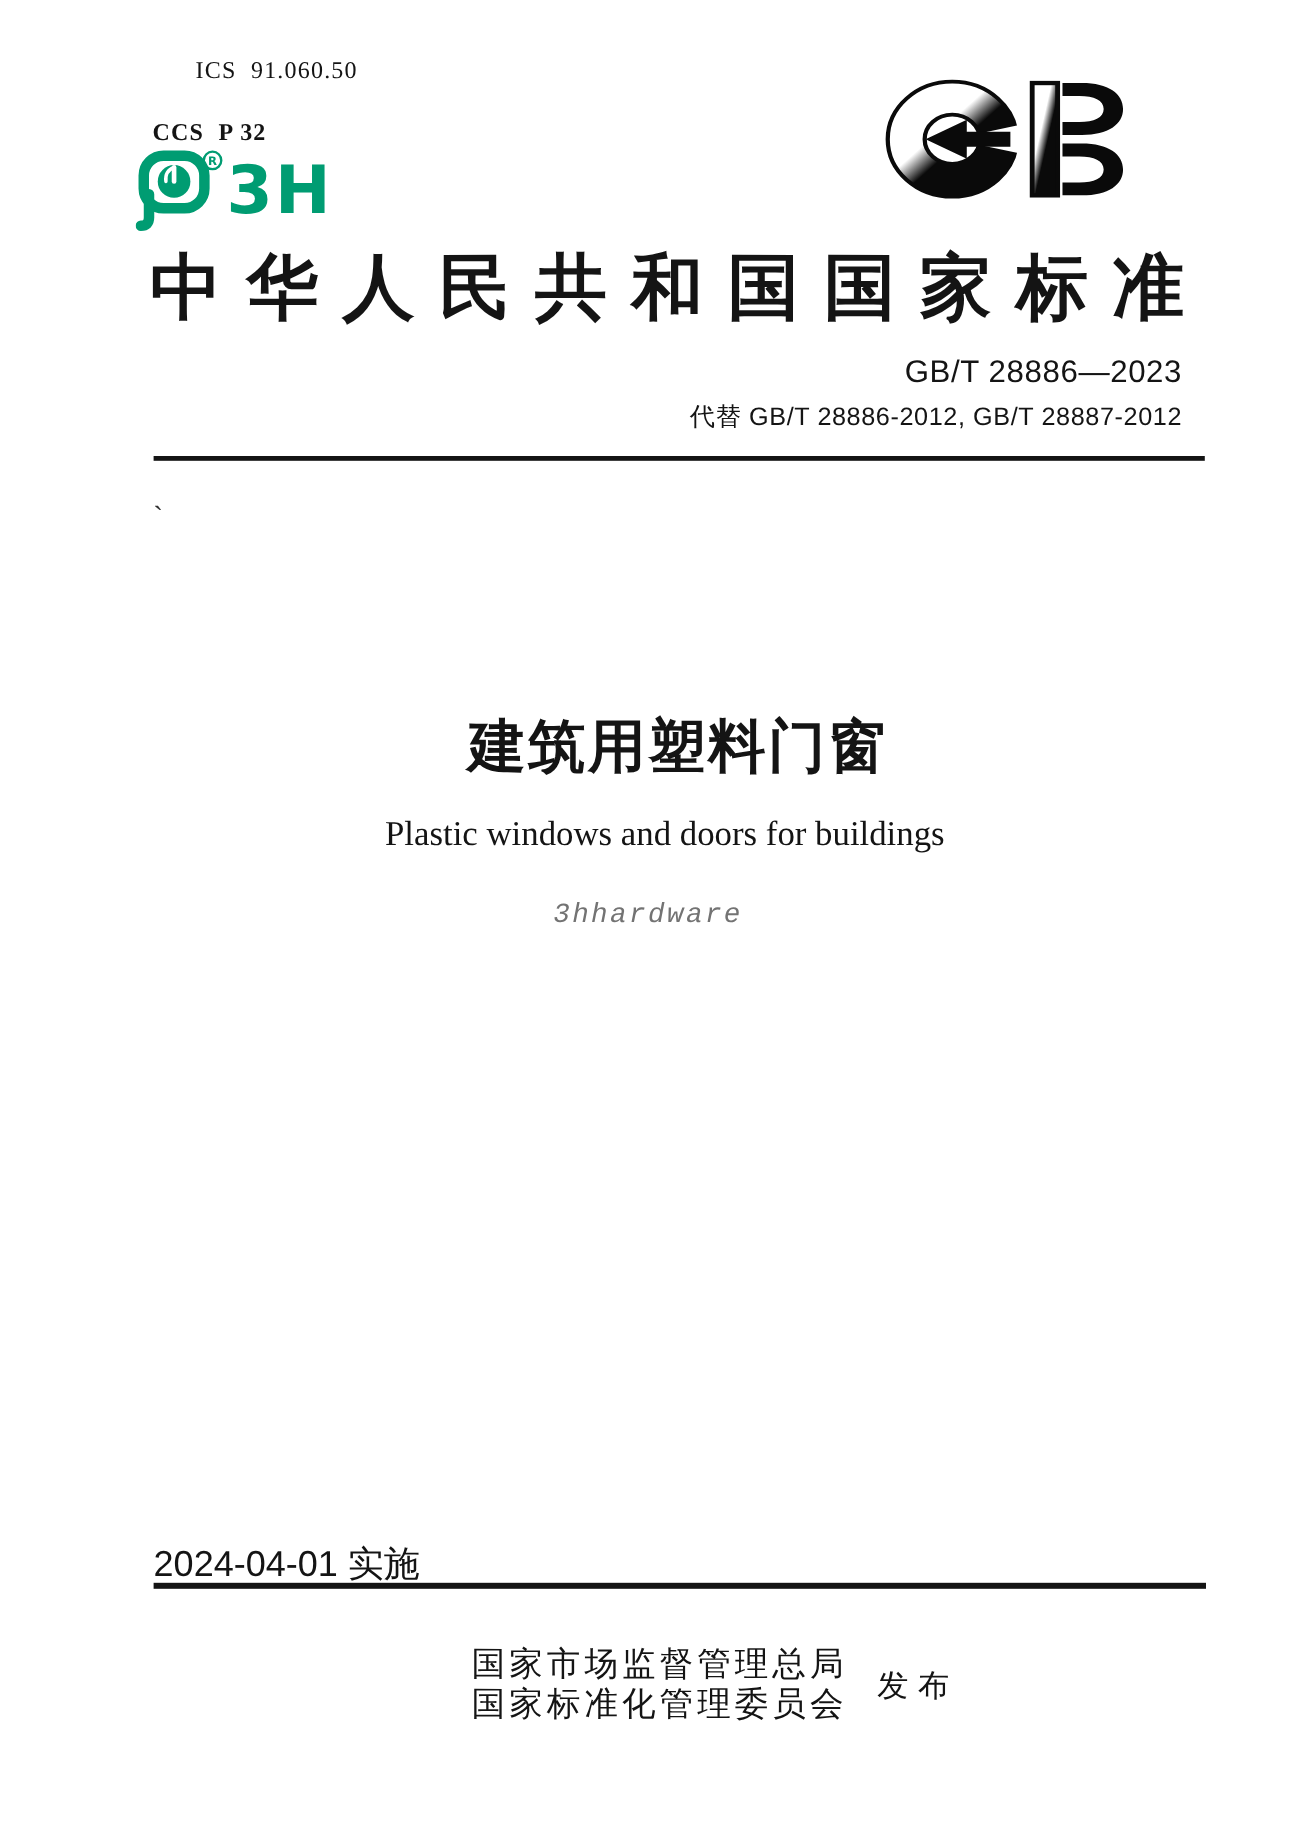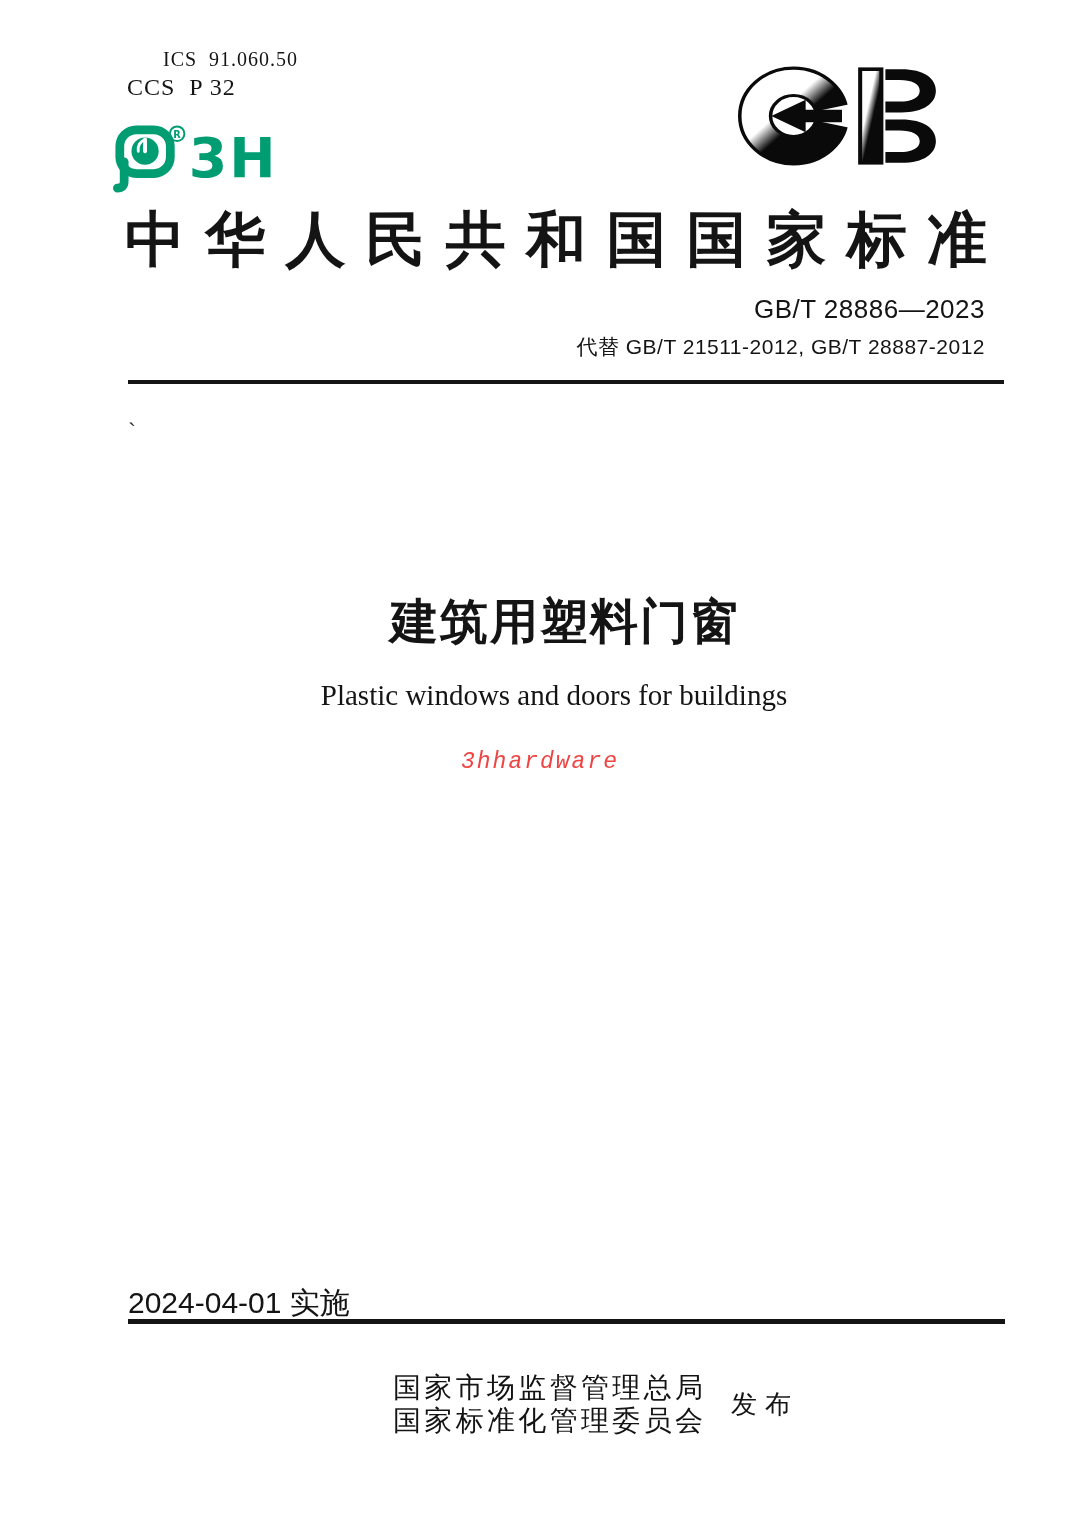--- a/index.html
+++ b/index.html
@@ -12,21 +12,21 @@
     font-family:"Liberation Serif","DejaVu Serif",serif;
     color:#141414;
   }
   .serif{font-family:"Liberation Serif","DejaVu Serif",serif;}
   .sans{font-family:"Liberation Sans","DejaVu Sans",sans-serif;}
   .mono{font-family:"Liberation Mono","DejaVu Sans Mono",monospace;}
   .abs{position:absolute;}
   .pre{white-space:pre;}
 
   .ics-line{left:127px;top:48px;font-size:20px;letter-spacing:1px;margin-left:36px;}
-  .ccs-line{left:127px;top:74px;font-size:24px;letter-spacing:1px;}
+  .ccs-line{left:127px;top:100px;font-size:20px;letter-spacing:1px;font-weight:bold;}
 
   .brand-logo{left:113px;top:120px;}
   .gb-logo{left:737px;top:62px;}
 
   .national-title{
     left:125px;top:206px;width:862px;
     font-size:60px;font-weight:700;line-height:1.15;
     display:flex;justify-content:space-between;white-space:nowrap;
   }
 
@@ -39,21 +39,21 @@
   .doc-title-cn{
     left:50px;top:590px;width:1030px;text-align:center;
     font-size:48px;font-weight:700;letter-spacing:2px;
   }
   .doc-title-en{
     left:28px;top:679px;width:1052px;text-align:center;
     font-size:29px;
   }
   .watermark{
     left:0;top:749px;width:1080px;text-align:center;
-    font-size:23px;font-style:italic;letter-spacing:2px;color:#ef4444;
+    font-size:23px;font-style:italic;letter-spacing:2px;color:#737373;
   }
 
   .dates-row{
     left:128px;top:1283px;width:877px;
     display:flex;justify-content:space-between;
     font-size:30px;
   }
   .rule-bottom{left:128px;top:1319px;width:877px;height:5px;background:#141414;}
 
   .issuer-block{
@@ -126,21 +126,21 @@
       <span>共</span>
       <span>和</span>
       <span>国</span>
       <span>国</span>
       <span>家</span>
       <span>标</span>
       <span>准</span>
     </div>
 
   <div class="abs sans std-code">GB/T 28886—2023</div>
-  <div class="abs sans replaces">代替 GB/T 21511-2012, GB/T 28887-2012</div>
+  <div class="abs sans replaces">代替 GB/T 28886-2012, GB/T 28887-2012</div>
 
   <div class="abs rule-top"></div>
 
   <div class="abs sans stray-mark">`</div>
 
   <div class="abs sans doc-title-cn">建筑用塑料门窗</div>
   <div class="abs serif doc-title-en">Plastic windows and doors for buildings</div>
   <div class="abs mono watermark">3hhardware</div>
 
   <div class="abs sans dates-row">

